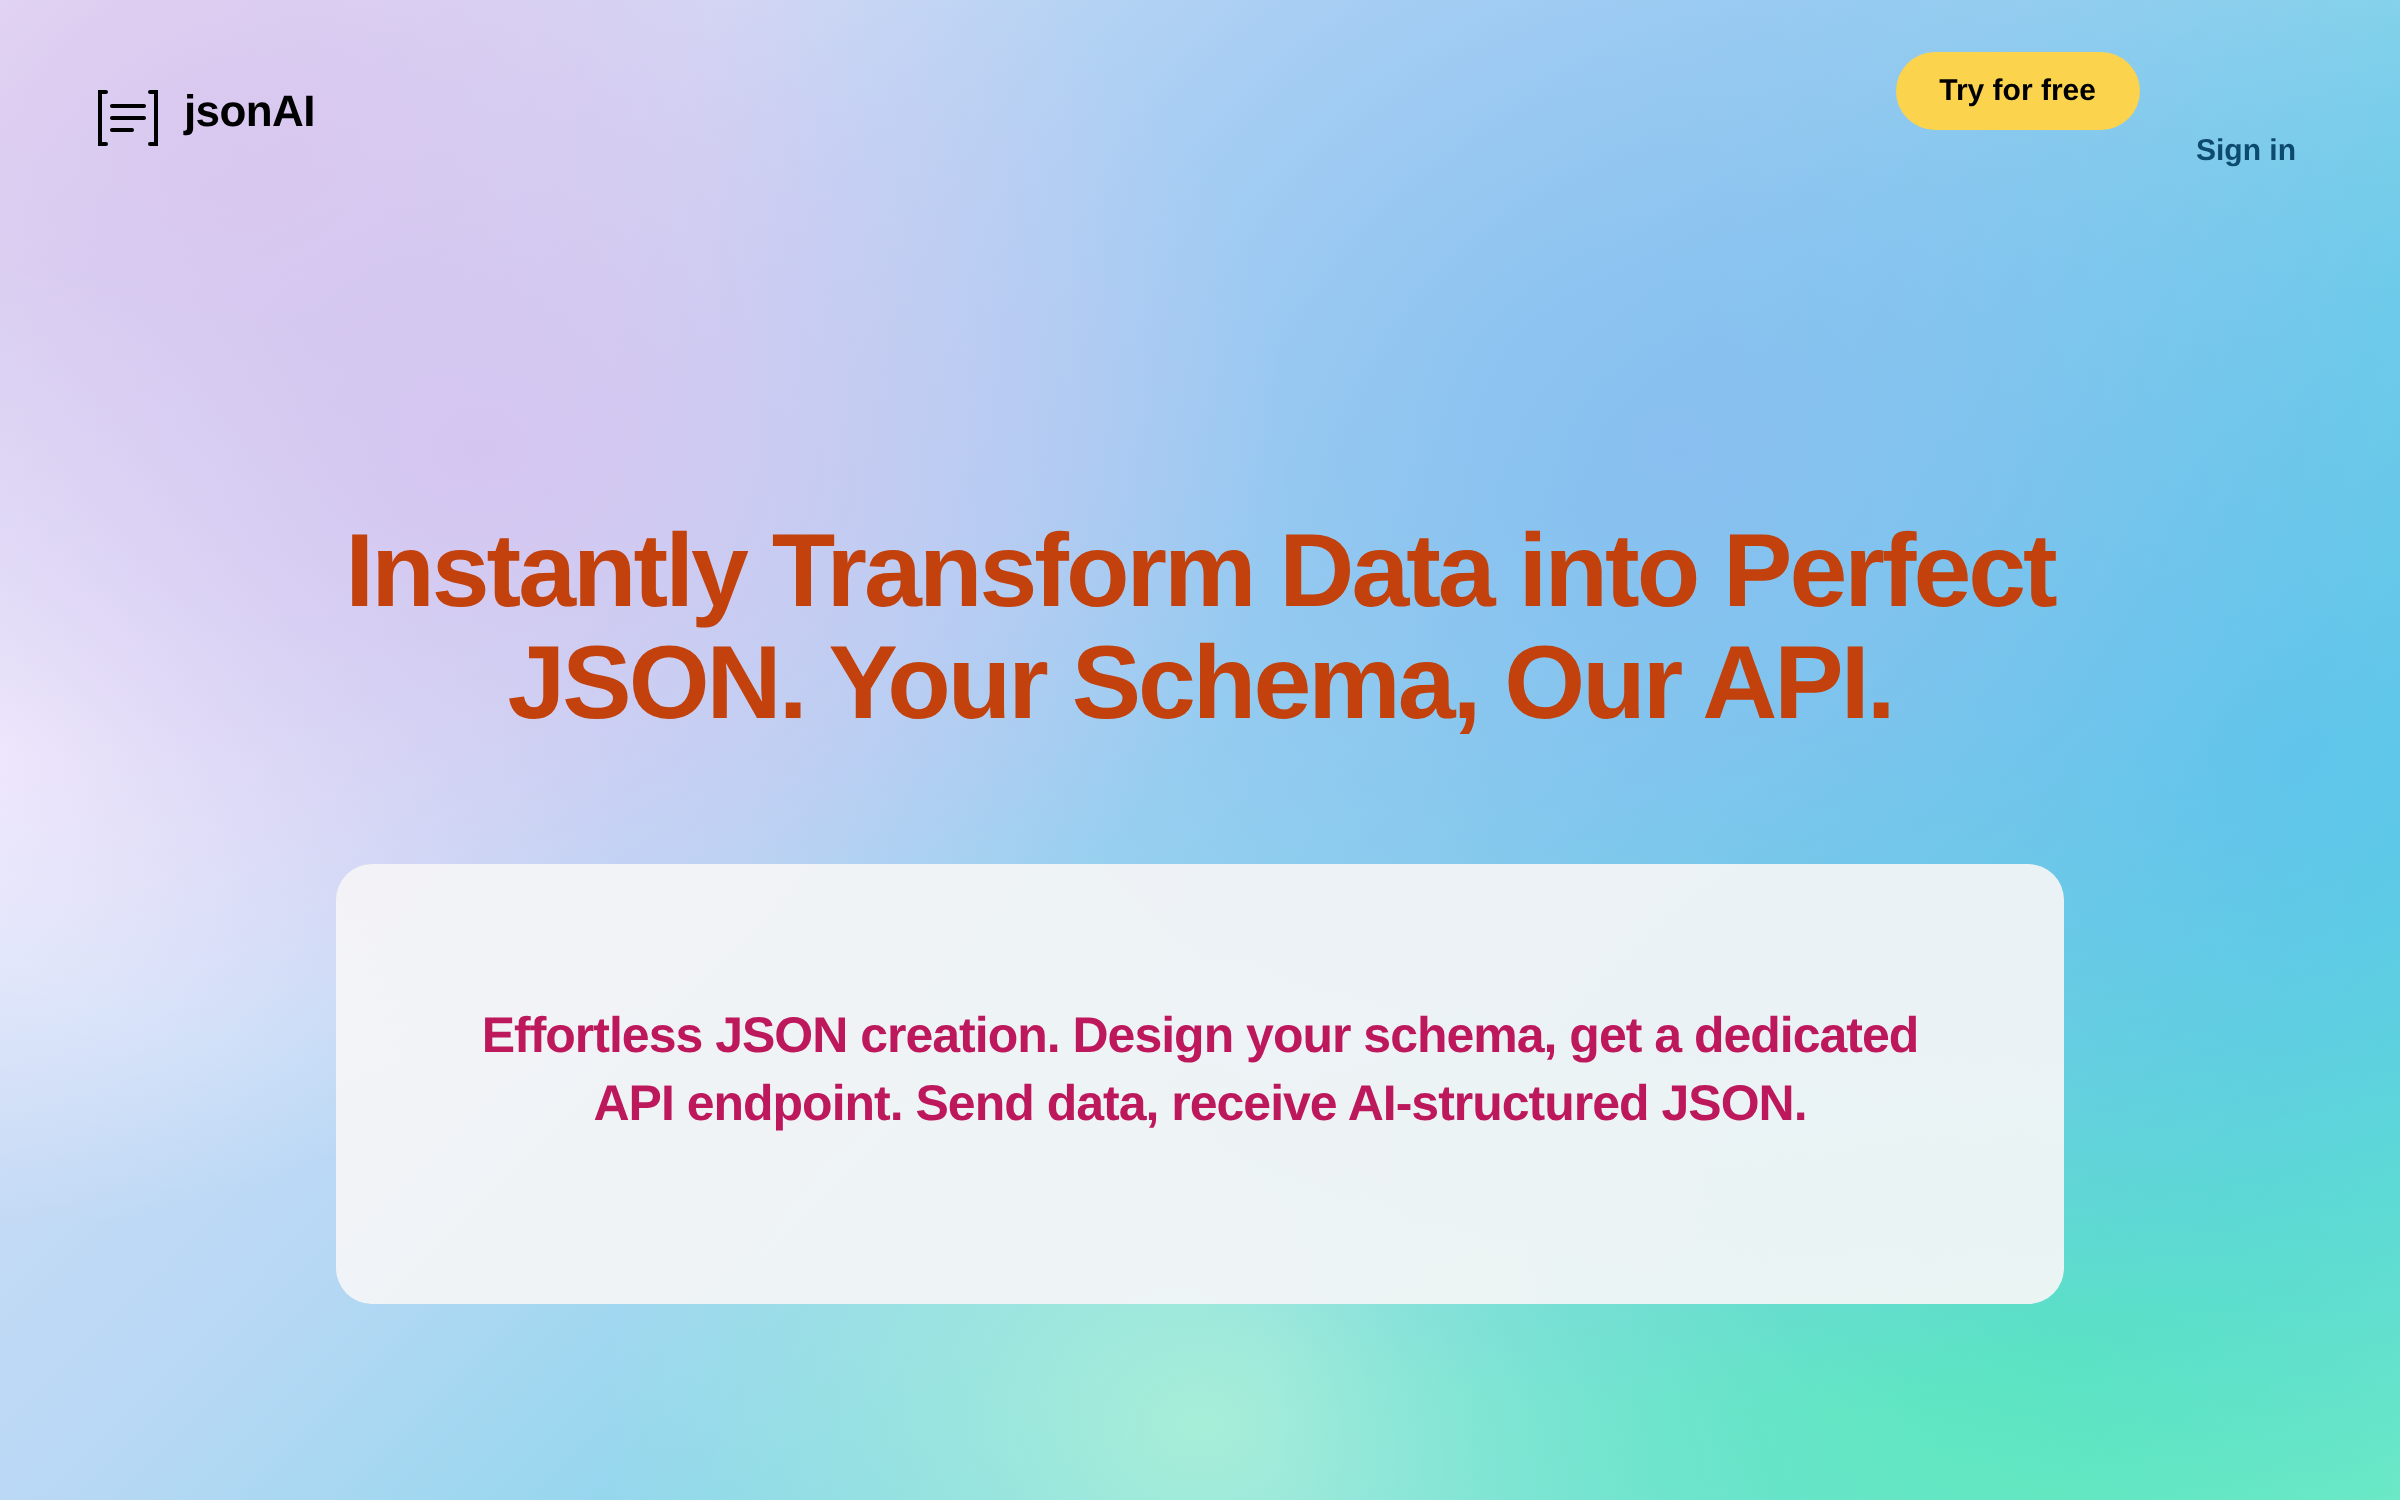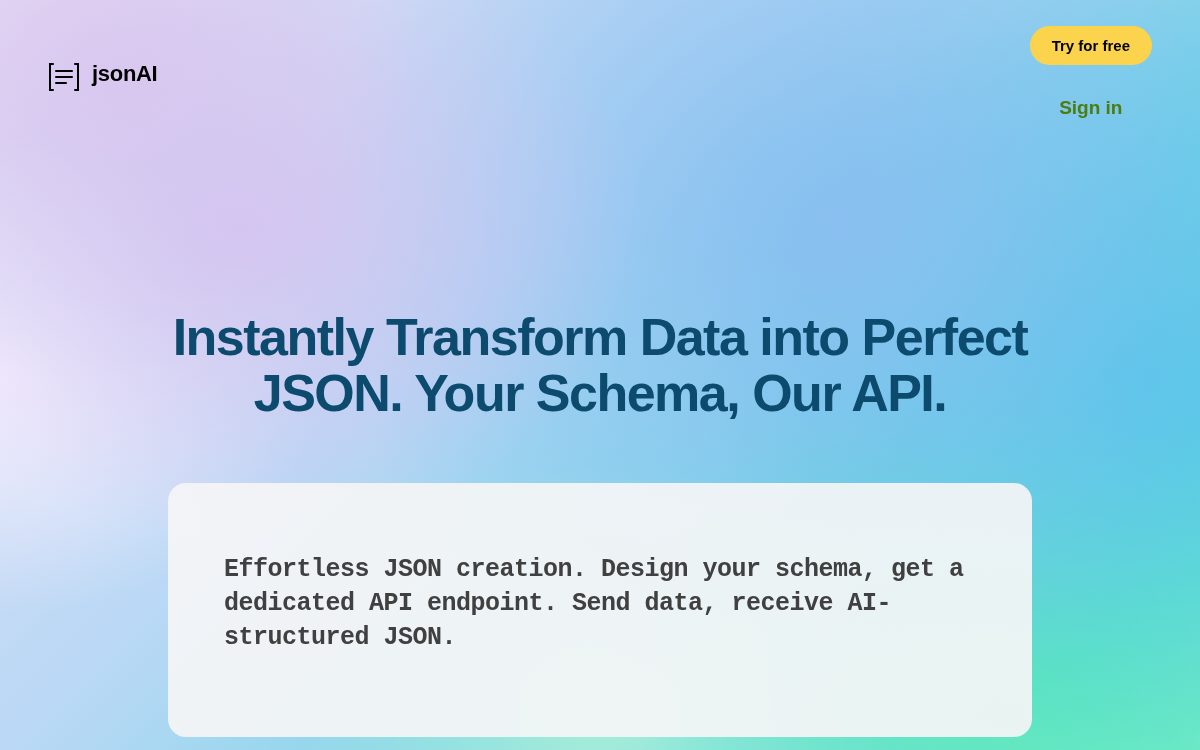--- a/index.html
+++ b/index.html
@@ -52,77 +52,76 @@
     
     .logo-text {
       font-size: 22px;
       font-weight: 700;
       color: #000;
       letter-spacing: -0.3px;
     }
     
     .header-actions {
       display: flex;
-      align-items: center;
+      align-items: flex-start;
       gap: 24px;
-      flex-direction: column;
     }
     
     .btn-primary {
       background: #fcd34d;
       border: none;
       border-radius: 999px;
       padding: 11px 22px;
       font-size: 15px;
       font-weight: 600;
       color: #000;
       cursor: pointer;
     }
     
     .btn-link {
       background: none;
       border: none;
-      font-size: 19px;
+      font-size: 15px;
       font-weight: 600;
-      color: #4d7c0f;
+      color: #0c4a6e;
       cursor: pointer;
       padding: 8px 4px;
+      margin-top: 33px;
     }
     
     .hero {
       padding: 140px 60px 0;
       text-align: center;
     }
     
     .hero-title {
       font-size: 52px;
       font-weight: 800;
       line-height: 1.08;
       letter-spacing: -1.5px;
-      color: #0c4a6e;
+      color: #c2410c;
       max-width: 900px;
-      margin: 16px auto;
+      margin: 0 auto;
     }
     
     .card {
       background: rgba(245, 245, 246, 0.92);
       border-radius: 18px;
       max-width: 864px;
       margin: 62px auto 0;
       padding: 70px 56px 82px;
     }
     
     .card-text {
       font-size: 25px;
       font-weight: 700;
       line-height: 1.35;
       letter-spacing: -0.5px;
-      color: #404040;
-      text-align: left;
-      font-family: Liberation Mono, monospace;
+      color: #be185d;
+      text-align: center;
     }
   </style>
 </head>
 <body>
 
 <header class="header">
   <div class="logo-group">
     <span class="logo-icon">
       <svg viewBox="0 0 32 32" fill="none" stroke="#000" stroke-width="2" stroke-linecap="round">
         <path d="M5 3 L2 3 L2 29 L5 29"></path>

